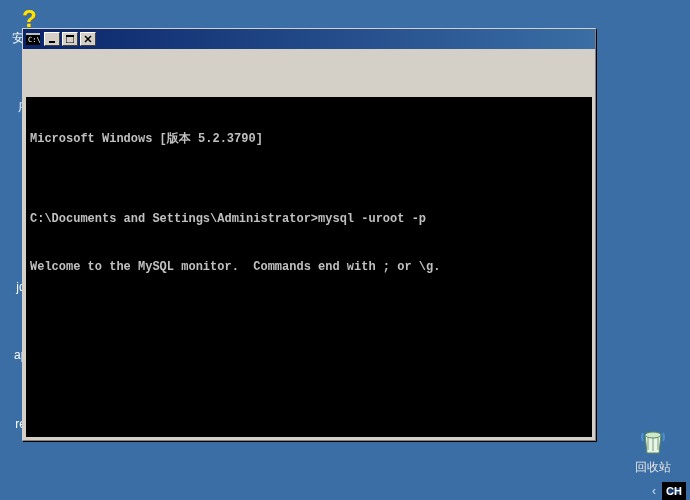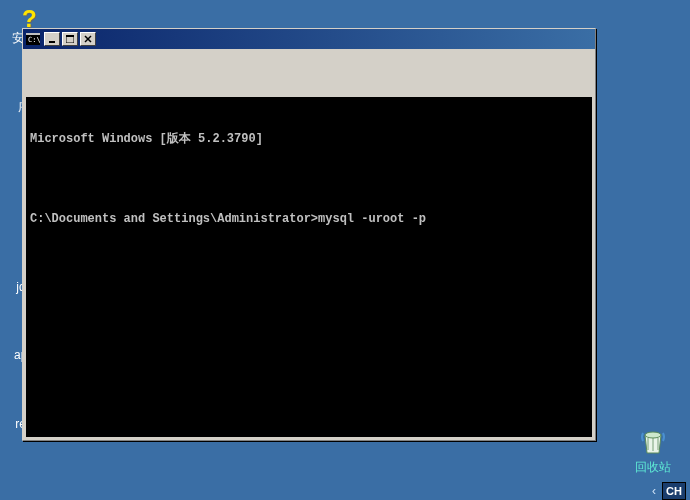--- a/index.html
+++ b/index.html
@@ -106,34 +106,34 @@
       bottom: 24px;
       width: 50px;
       text-align: center;
     }
     .recycle-bin-icon {
       width: 32px;
       height: 32px;
       margin: 0 auto 2px;
     }
     .recycle-bin-label {
-      color: #5eead4;
+      color: #e5e5e5;
       font-size: 12px;
       font-family: Liberation Sans, sans-serif;
     }
     .taskbar-lang {
       position: absolute;
       right: 4px;
       bottom: 0;
       width: 24px;
       height: 18px;
       background: #1a3d6d;
       color: #fff;
       font-size: 11px;
-      border: 1px solid #000000;
+      border: 6px solid #000000;
       display: flex;
       align-items: center;
       justify-content: center;
       font-weight: bold;
     }
     .taskbar-tick {
       position: absolute;
       right: 34px;
       bottom: 2px;
       color: #cfe3f7;
@@ -177,20 +177,21 @@
             <line x1="1" y1="1" x2="7" y2="7" stroke="#000" stroke-width="1.5"></line>
             <line x1="7" y1="1" x2="1" y2="7" stroke="#000" stroke-width="1.5"></line>
           </svg>
       </div>
     </div>
   </div>
   <div class="terminal">
     <div class="terminal-line">Microsoft Windows [版本 5.2.3790]</div>
     <div class="terminal-line"></div>
     <div class="terminal-line">C:\Documents and Settings\Administrator&gt;mysql -uroot -p</div>
+    <div class="terminal-line">Welcome to the MySQL monitor.  Commands end with ; or \g.</div>
     <div class="terminal-line"></div>
     
     <div class="terminal-line"></div>
     
   </div>
 </div>
 
 <div class="recycle-bin">
   <div class="recycle-bin-icon">
     <svg width="32" height="32" viewBox="0 0 32 32">

